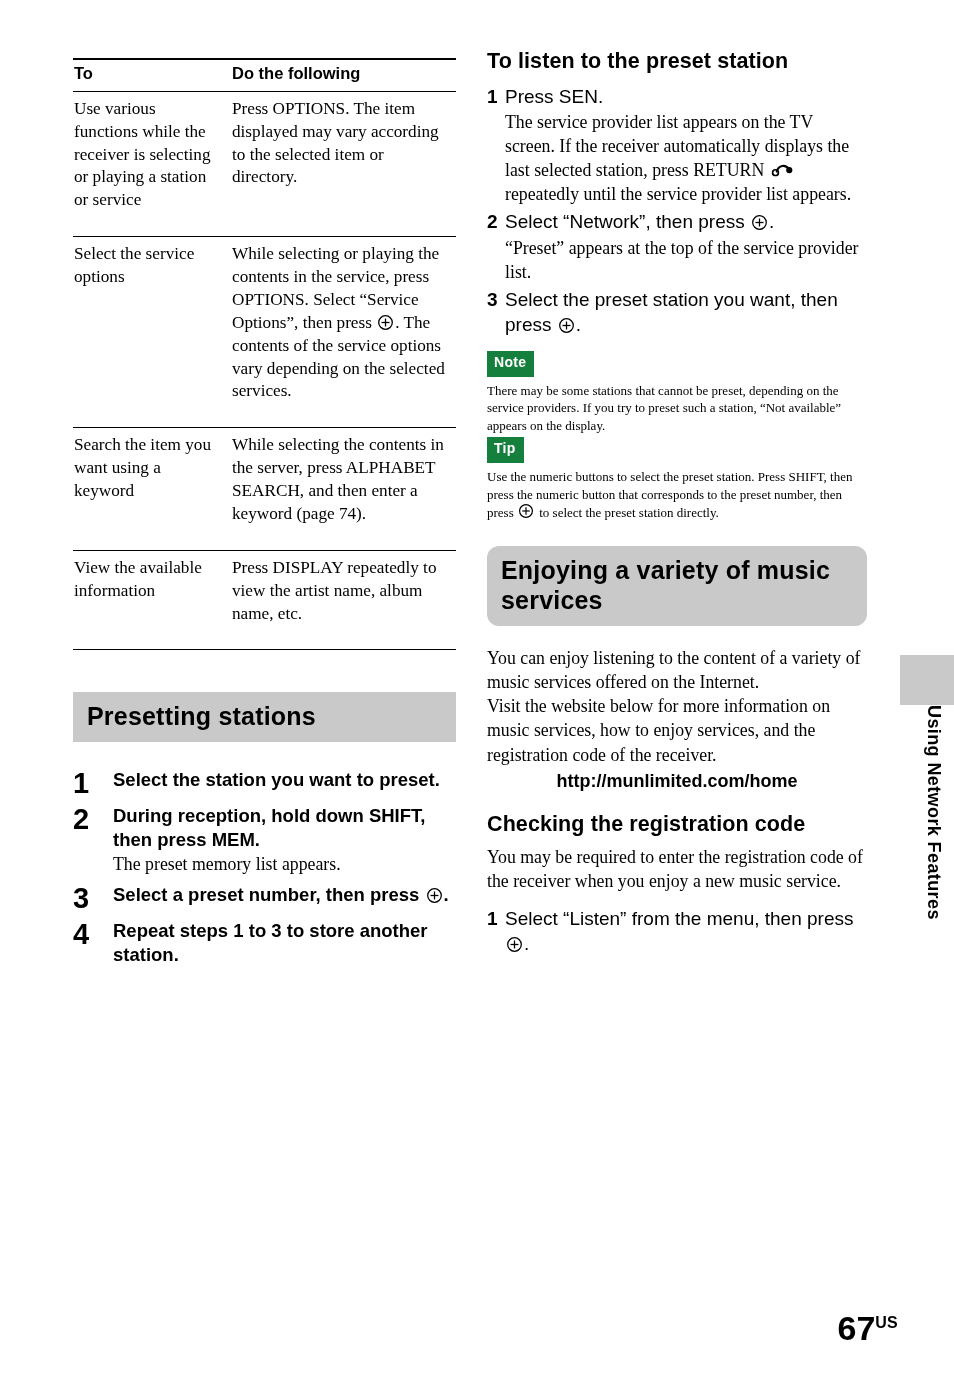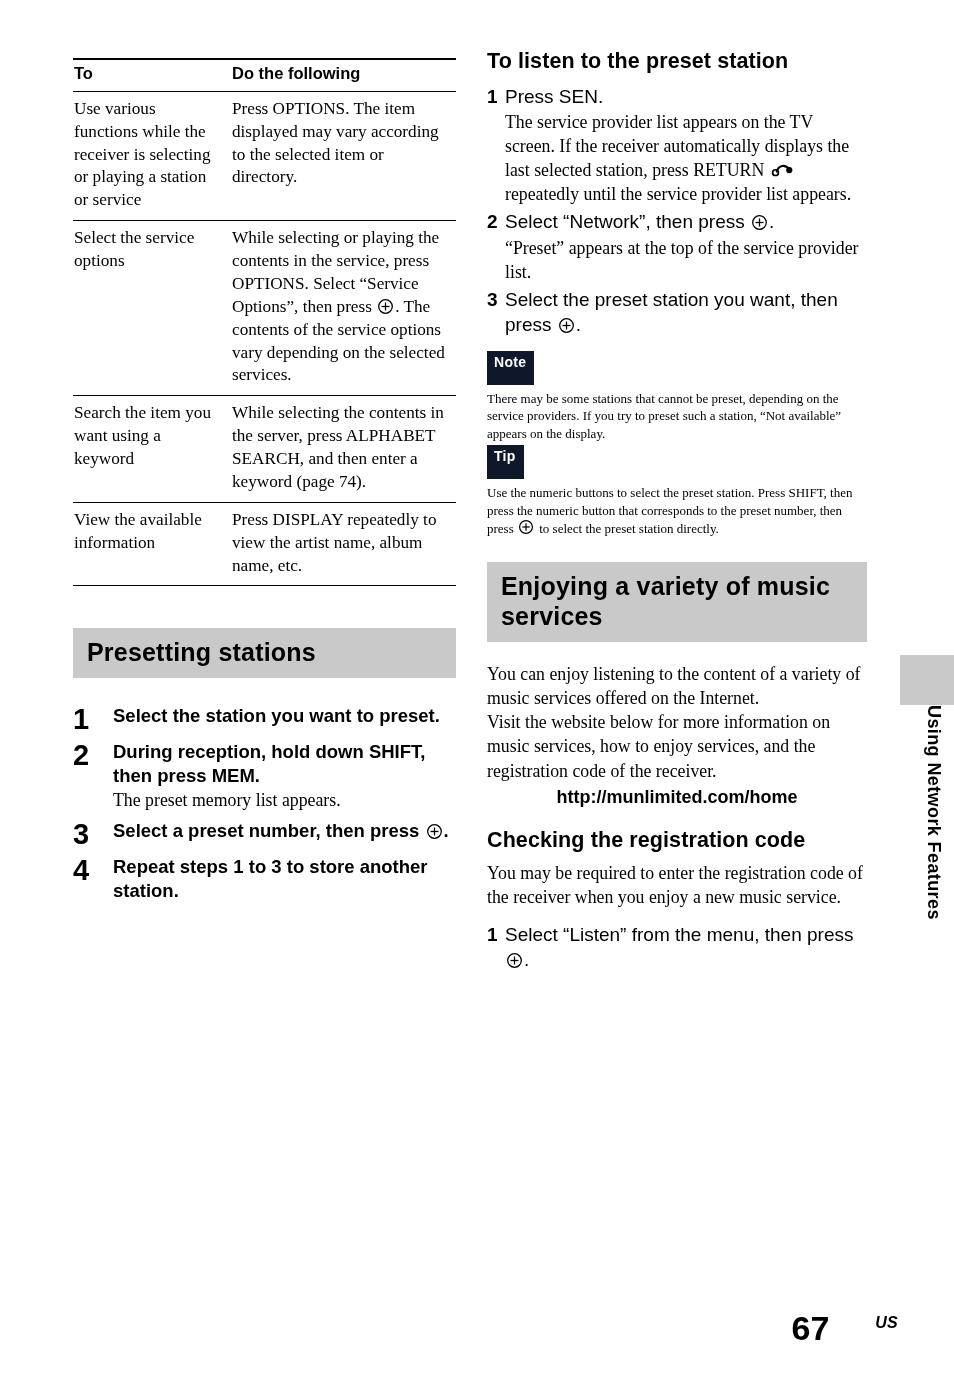--- a/index.html
+++ b/index.html
@@ -65,21 +65,21 @@
     padding: 4px 6px 7px 1px;
     border-top: 2.6px solid #000;
     border-bottom: 1.3px solid #000;
     vertical-align: bottom;
     line-height: 1.2;
   }
   table.spec tbody td {
     font-family: "Liberation Serif", serif;
     font-size: 17.2px;
     line-height: 1.33;
-    padding: 6px 8px 8px 1px;
+    padding: 6px 8px 24px 1px;
     border-bottom: 1.3px solid #000;
     vertical-align: top;
   }
   table.spec tbody tr:last-child td {
     border-bottom: 1.6px solid #000;
   }
 
   
   .gray-head {
     background: #c9c9c9;
@@ -159,27 +159,27 @@
   .steps-right .note-line {
     font-family: "Liberation Serif", serif;
     font-size: 17.8px;
     line-height: 1.35;
     padding-top: 1px;
   }
 
   
   .badge {
     display: inline-block;
-    background: #0f172a;
+    background: #15803d;
     color: #ffffff;
     font-family: "Liberation Sans", sans-serif;
     font-weight: bold;
     font-size: 14px;
     line-height: 1;
-    padding: 4px 8px 16px 7px;
+    padding: 4px 8px 8px 7px;
     letter-spacing: 0.3px;
   }
   .admon-body {
     font-family: "Liberation Serif", serif;
     font-size: 13px;
     line-height: 1.35;
     margin: 5px 0 0 0;
   }
 
   
@@ -221,24 +221,22 @@
     right: 56px;
     bottom: 28px;
     font-family: "Liberation Sans", sans-serif;
     font-weight: bold;
     font-size: 34px;
     line-height: 1;
     white-space: nowrap;
   }
   .page-num .suffix {
     font-size: 16px;
-    font-style: italic;
     vertical-align: super;
     letter-spacing: 0.2px;
-    margin-left: 46px;
   }
 </style>
 </head>
 <body>
 
 <div class="col-left">
 
   <table class="spec">
     <colgroup>
         <col class="c1">
@@ -367,21 +365,21 @@
 
   <div style="margin-top:3px;">
     <span class="badge">Tip</span>
     <p class="admon-body"><span>Use the numeric buttons to select the preset station. Press SHIFT, then press the numeric button that corresponds to the preset number, then press </span><span class="enter-icon"><svg viewBox="0 0 20 20" width="16" height="16">
             <circle cx="10" cy="10" r="8" fill="none" stroke="#000" stroke-width="1.5"></circle>
             <line x1="10" y1="5.3" x2="10" y2="14.7" stroke="#000" stroke-width="1.5"></line>
             <line x1="5.3" y1="10" x2="14.7" y2="10" stroke="#000" stroke-width="1.5"></line>
           </svg></span><span> to select the preset station directly.</span></p>
   </div>
 
-  <div class="gray-head" style="margin-top:24px;">Enjoying a variety of music services</div>
+  <div class="gray-head" style="margin-top:24px;border-radius:12px;">Enjoying a variety of music services</div>
 
   <p class="body" style="margin-top:20px;">You can enjoy listening to the content of a variety of music services offered on the Internet.</p>
   <p class="body">Visit the website below for more information on music services, how to enjoy services, and the registration code of the receiver.</p>
   <div class="url-bold" style="margin-top:3px;">http://munlimited.com/home</div>
 
   <h2 class="sub-head" style="margin-top:18px;">Checking the registration code</h2>
 
   <p class="body" style="margin-top:7px;">You may be required to enter the registration code of the receiver when you enjoy a new music service.</p>
 
   <div class="steps-right" style="margin-top:14px;">

